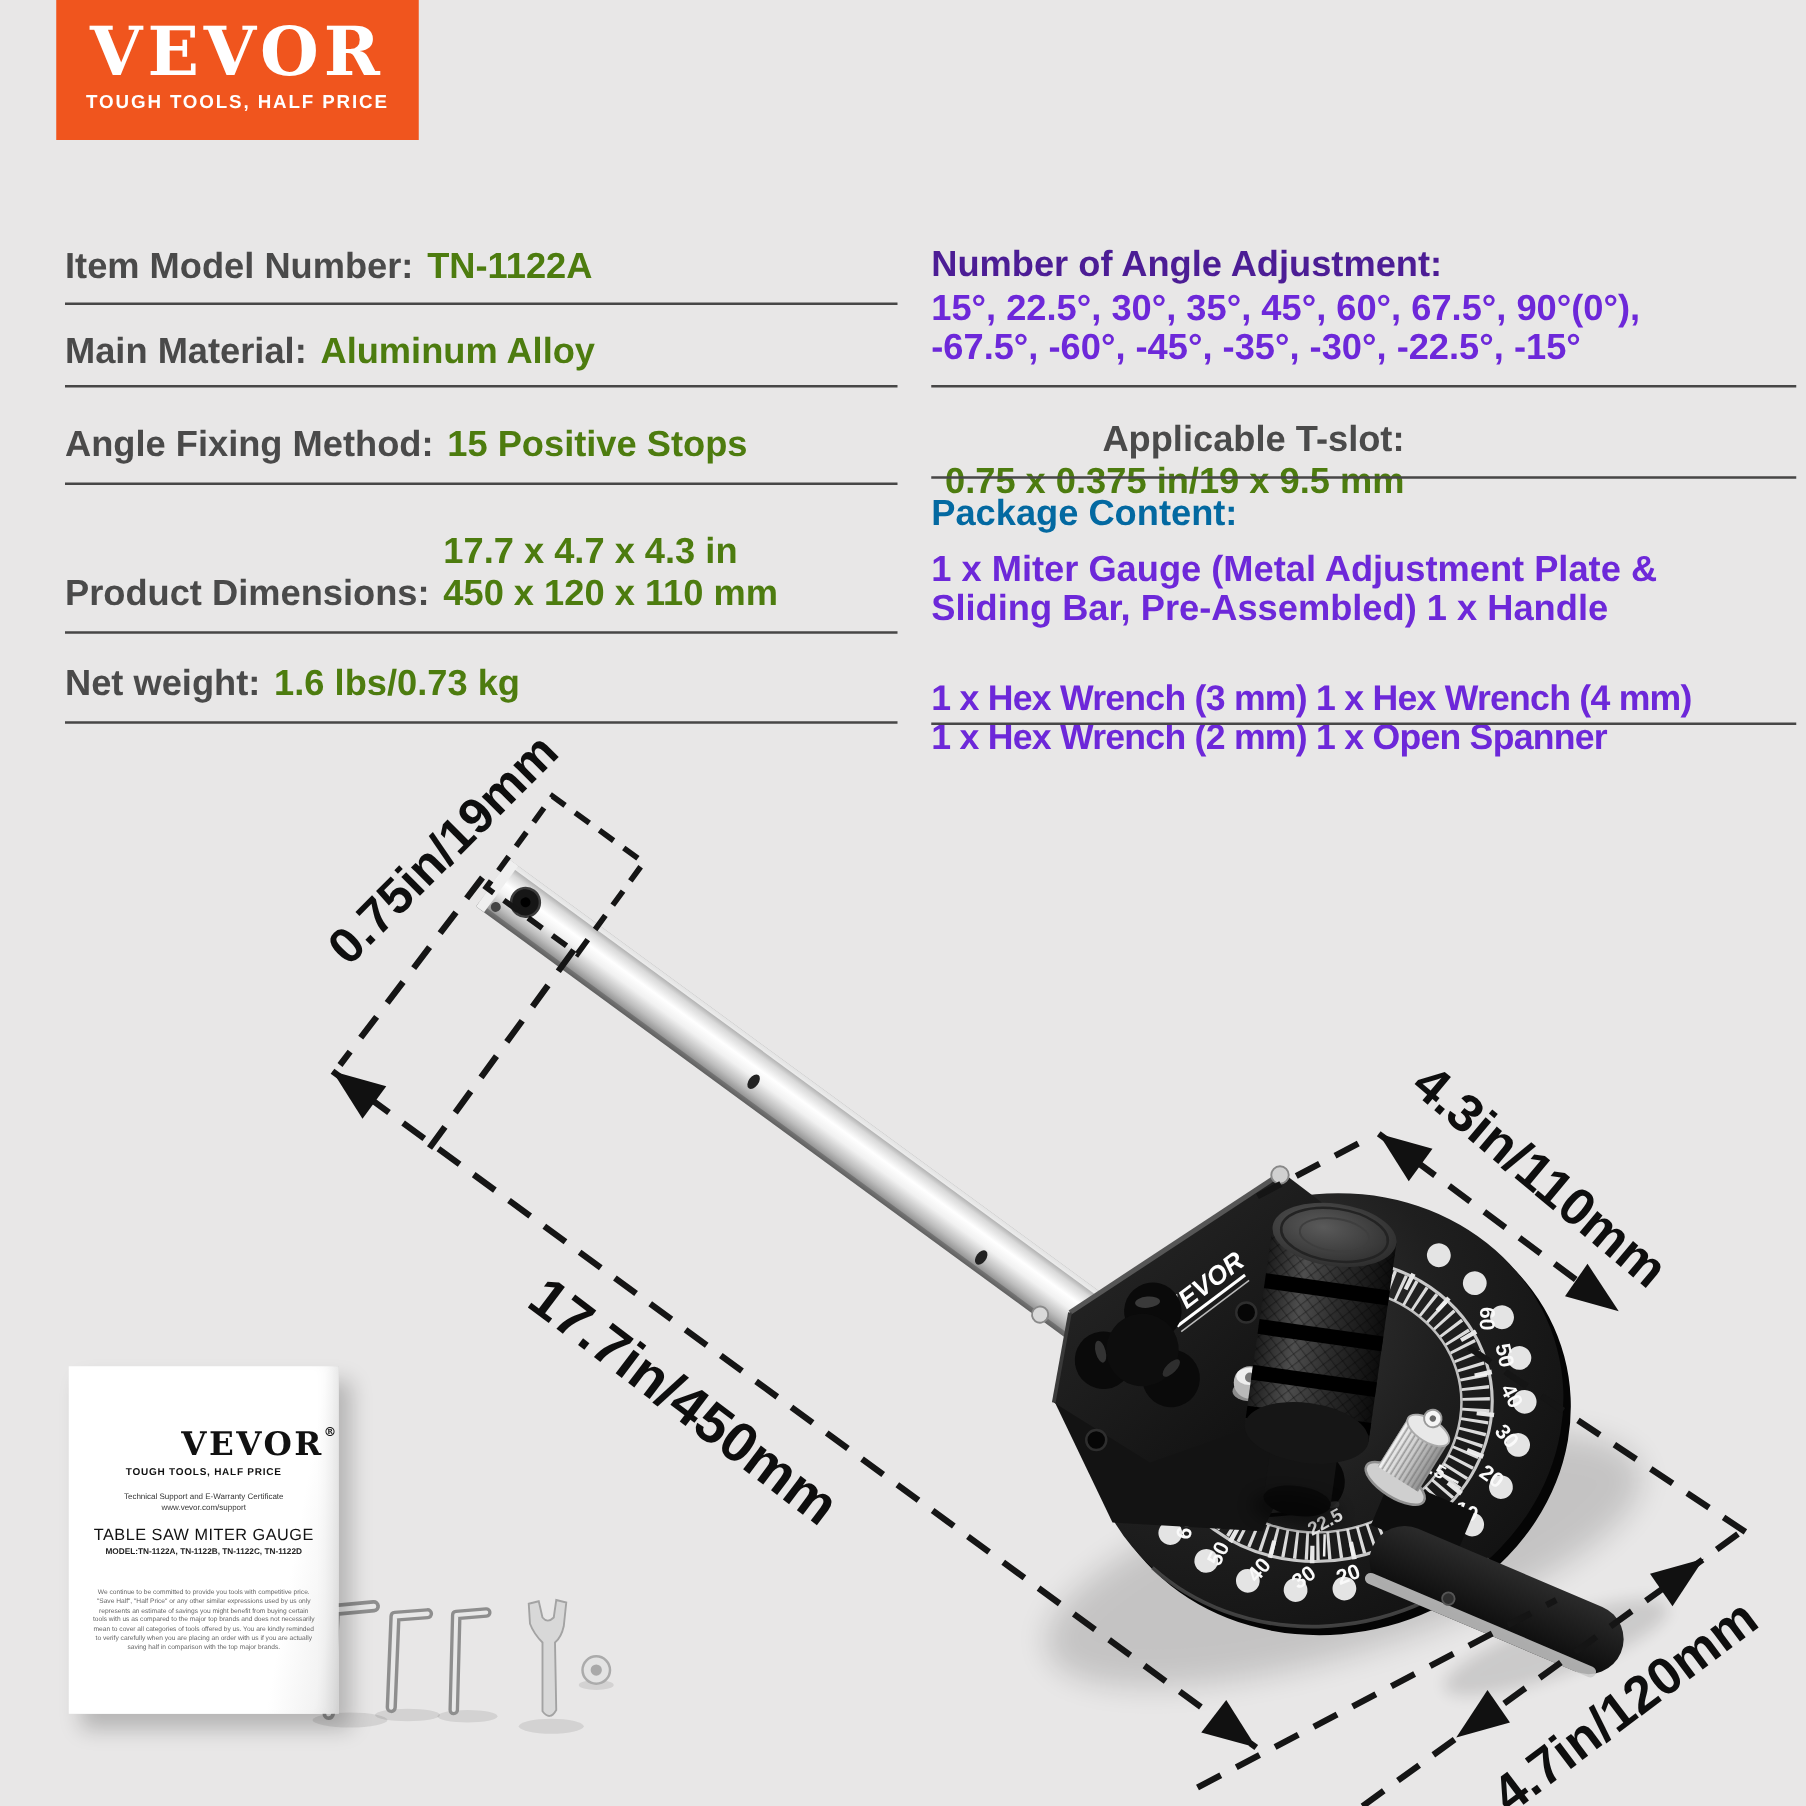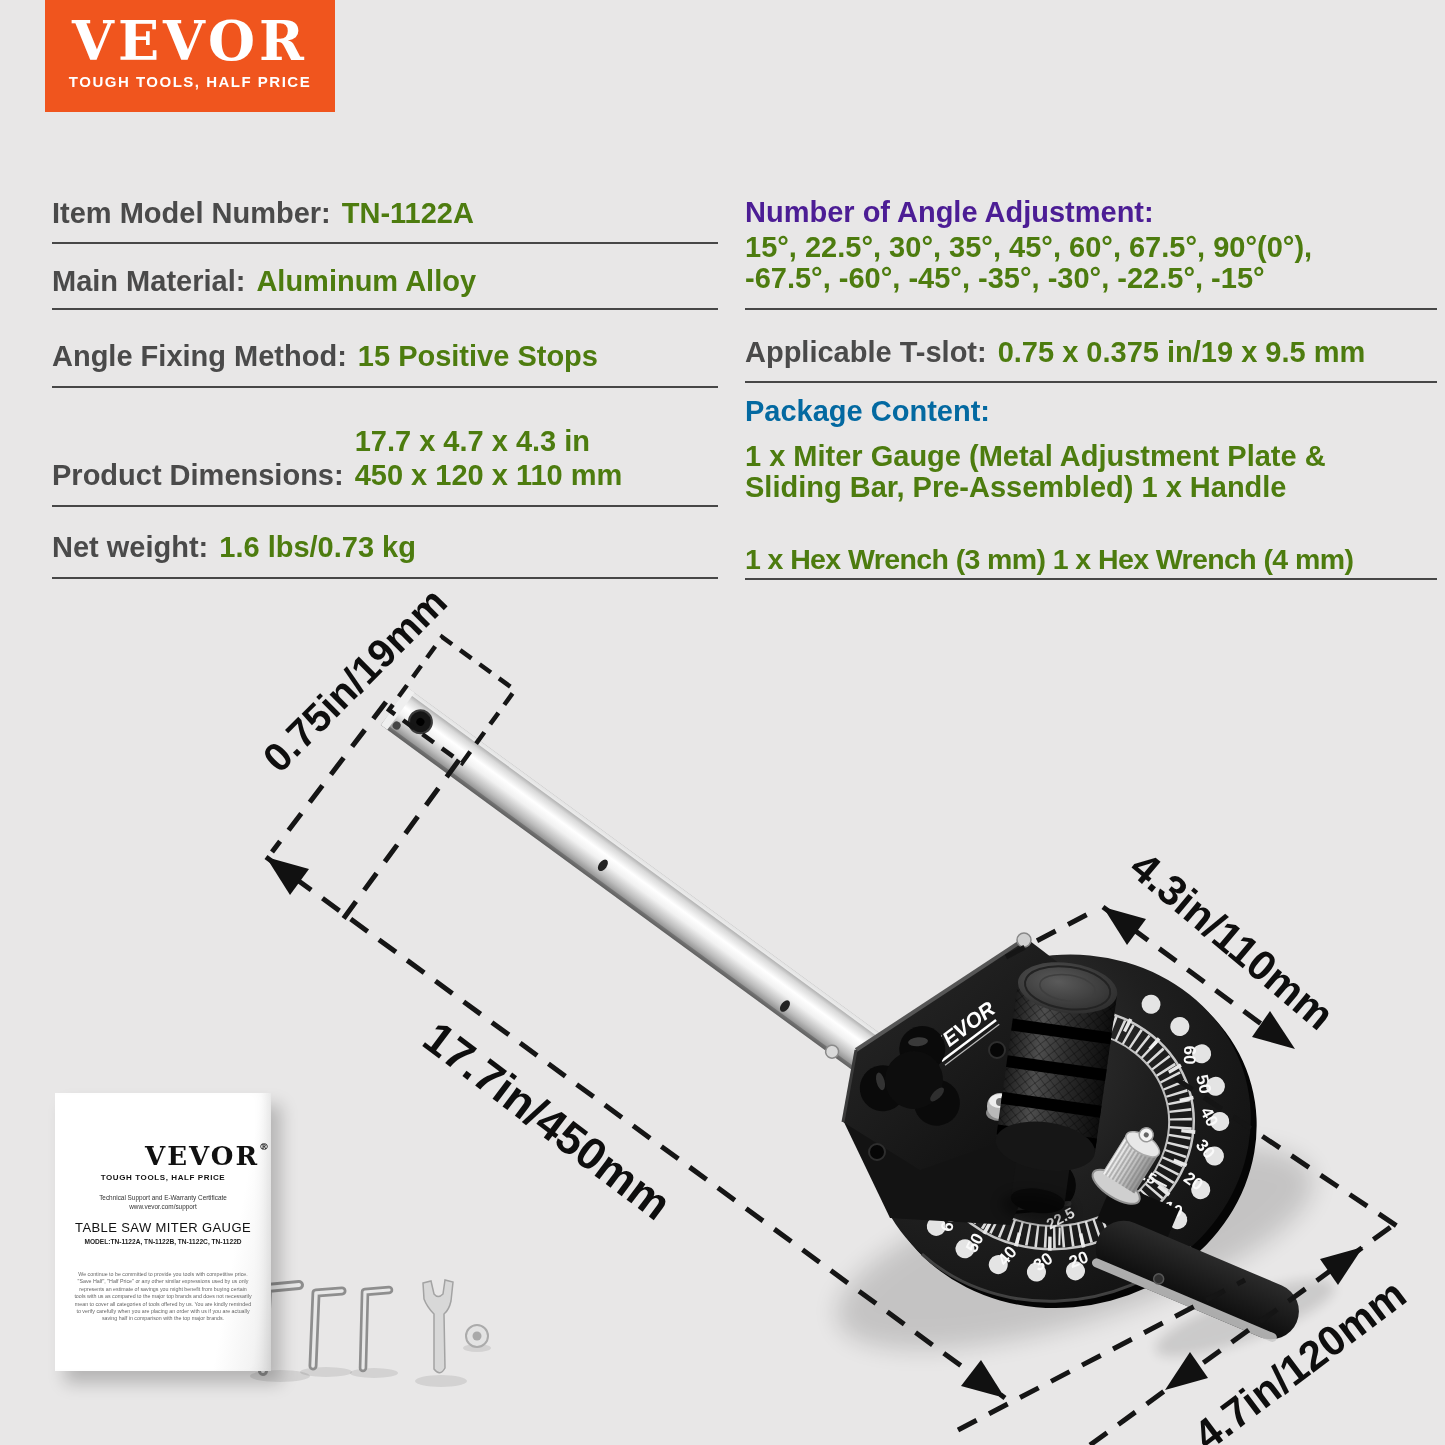--- a/index.html
+++ b/index.html
@@ -6,26 +6,26 @@
   #stage{position:relative;width:1445px;height:1445px;background:#e8e7e7;overflow:hidden;
          font-family:"Liberation Sans",sans-serif;}
   .abs{position:absolute;}
   
   .logo{left:45px;top:0;width:290px;height:112px;background:#f0551e;text-align:center;color:#fff;}
   .logo .name{margin-top:14px;font-family:"DejaVu Serif",serif;font-weight:900;font-size:54px;
               letter-spacing:4px;line-height:1;}
   .logo .tag{margin-top:5px;font-size:15px;font-weight:bold;letter-spacing:1.5px;}
   
   .row{position:absolute;left:52px;display:flex;align-items:flex-end;white-space:nowrap;}
-  .rrow{left:745px;}
+  .rrow{left:745px;flex-direction:column;}
   .lbl{font-size:29px;font-weight:bold;color:#4a4a4a;}
   .val{font-size:29px;font-weight:bold;color:#4d7c0f;margin-left:11px;}
   .col2{display:flex;flex-direction:column;line-height:34px;}
   .hr{position:absolute;height:2px;background:#474747;}
-  .blk{position:absolute;left:745px;font-size:29px;font-weight:bold;color:#4d7c0f;line-height:31px;white-space:nowrap;}
+  .blk{position:absolute;left:745px;font-size:29px;font-weight:bold;color:#6d28d9;line-height:31px;white-space:nowrap;}
   .pkg{font-size:28.5px;letter-spacing:-0.6px;margin-top:41px;}
   
   .dim{position:absolute;font-weight:bold;color:#0e0e0e;white-space:nowrap;}
   
   .manual{left:55px;top:1093px;width:216px;height:278px;
           background:linear-gradient(100deg,#ffffff 78%,#f3f3f3 92%,#e3e3e3 100%);
           box-shadow:10px 12px 16px rgba(0,0,0,.22), inset -14px 0 16px -12px rgba(0,0,0,.13);
           text-align:center;color:#111;}
   .manual .mbrand{margin-top:48px;font-family:"DejaVu Serif",serif;font-weight:900;font-size:26px;letter-spacing:2px;text-align:right;}
   .manual .mreg{font-size:10px;vertical-align:top;}
@@ -335,20 +335,21 @@
   <div class="row rrow" style="top:336px">
     <span class="lbl">Applicable T-slot:</span>
     <span class="val">0.75 x 0.375 in/19 x 9.5 mm</span>
   </div>
   <div class="abs hr" style="left:745px;top:381px;width:692px"></div>
 
   <div class="abs" style="left:745px;top:395px;font-size:29px;font-weight:bold;color:#0369a1;white-space:nowrap">Package Content:</div>
   <div class="blk" style="top:441px">1 x Miter Gauge (Metal Adjustment Plate &amp;</div>
   <div class="blk" style="top:472px">Sliding Bar, Pre-Assembled)  1 x Handle</div>
   <div class="blk pkg" style="top:503px">1 x Hex Wrench (3 mm)  1 x Hex Wrench (4 mm)</div>
+  <div class="blk pkg" style="top:534px">1 x Hex Wrench (2 mm)  1 x Open Spanner</div>
   <div class="abs hr" style="left:745px;top:578px;width:692px"></div>
 
   <div class="dim" style="left:355px;top:680px;font-size:40px;transform:translate(-50%,-50%) rotate(-45deg)">0.75in/19mm</div>
   <div class="dim" style="left:547px;top:1121px;font-size:45px;transform:translate(-50%,-50%) rotate(37deg)">17.7in/450mm</div>
   <div class="dim" style="left:1232px;top:941px;font-size:42px;transform:translate(-50%,-50%) rotate(40deg)">4.3in/110mm</div>
   <div class="dim" style="left:1300px;top:1365px;font-size:42px;transform:translate(-50%,-50%) rotate(-37deg)">4.7in/120mm</div>
 
   <div class="abs manual">
     <div class="mbrand"><span>VEVOR</span><span class="mreg">®</span></div>
     <div class="mtag">TOUGH TOOLS, HALF PRICE</div>

